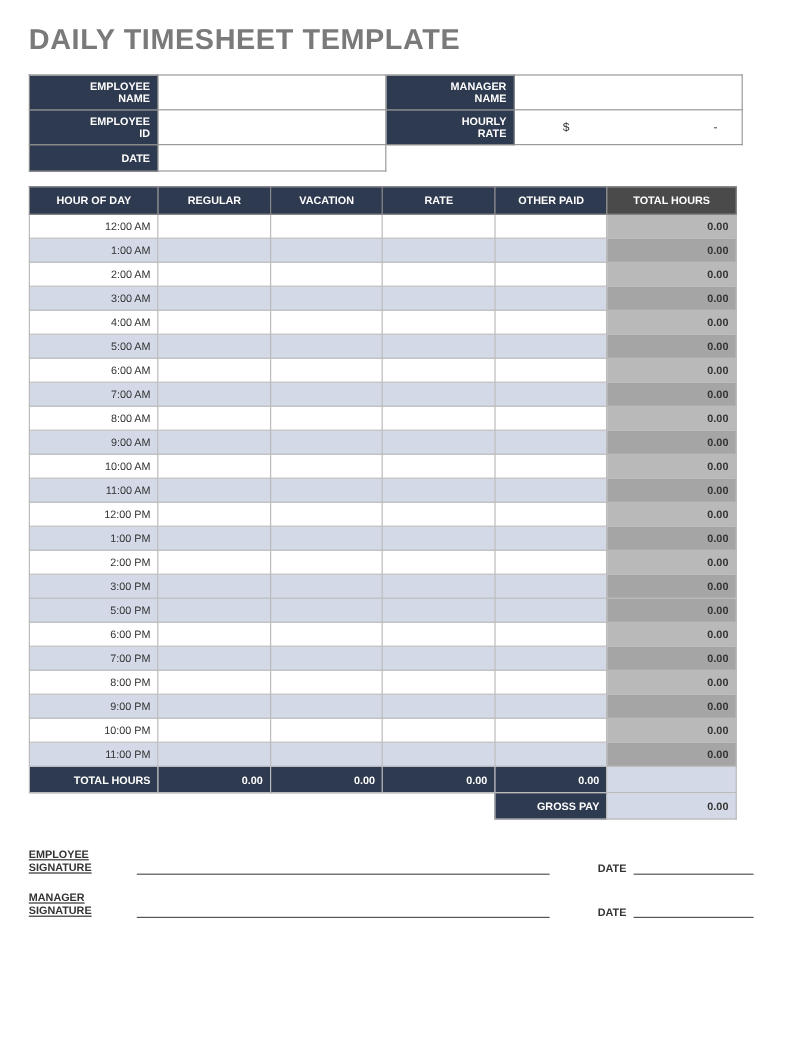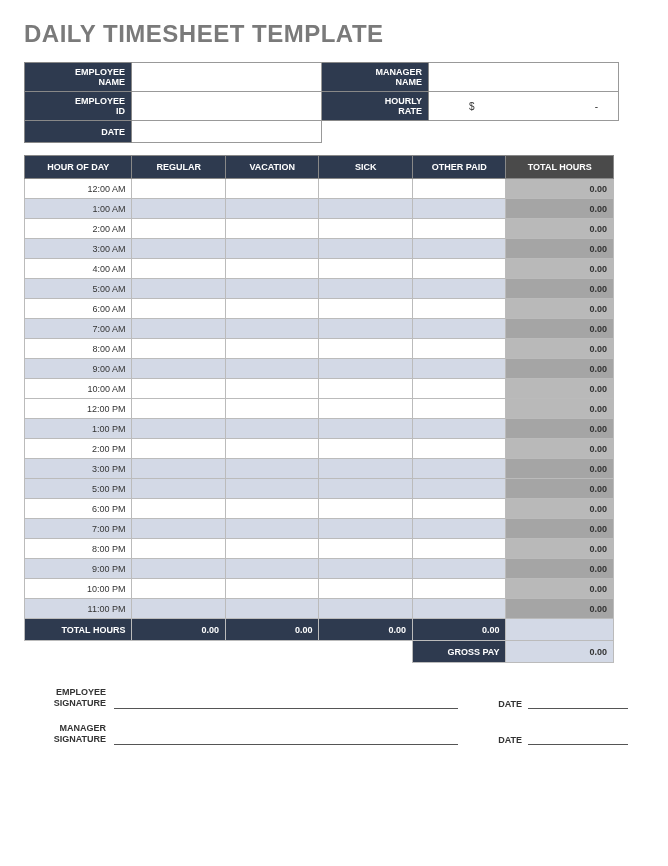--- a/index.html
+++ b/index.html
@@ -96,23 +96,24 @@
     font-size:9px;
     padding:0 6px;
     border:1px solid #999;
   }
   .sig-block { margin-top: 24px; width: 604px; }
   .sig-row { display:flex; align-items:flex-end; margin-bottom: 14px; }
   .sig-label {
     width: 90px;
     font-size: 9px;
     font-weight: bold;
-    text-align: right;
+    text-align: left;
     padding-right: 8px;
     line-height: 11px;
+    text-decoration: underline;
   }
   .sig-line {
     border-bottom: 1px solid #555;
     flex: 1;
     height: 18px;
     margin-right: 30px;
   }
   .sig-date-label {
     width: 40px;
     font-size: 9px;
@@ -155,21 +156,21 @@
   </tr>
 </tbody>
   </table>
 
 <table class="main-table">
   <thead>
     <tr>
       <th>HOUR OF DAY</th>
       <th>REGULAR</th>
       <th>VACATION</th>
-      <th>SICK</th>
+      <th>RATE</th>
       <th>OTHER PAID</th>
       <th class="total-hdr">TOTAL HOURS</th>
     </tr>
   </thead>
   <tbody id="hours-body">
       <tr>
         <td class="hod">12:00 AM</td>
         <td class="val"></td>
         <td class="val"></td>
         <td class="val"></td>
@@ -243,20 +244,28 @@
       <tr class="alt">
         <td class="hod">9:00 AM</td>
         <td class="val"></td>
         <td class="val"></td>
         <td class="val"></td>
         <td class="val"></td>
         <td class="total-col">0.00</td>
       </tr>
       <tr>
         <td class="hod">10:00 AM</td>
+        <td class="val"></td>
+        <td class="val"></td>
+        <td class="val"></td>
+        <td class="val"></td>
+        <td class="total-col">0.00</td>
+      </tr>
+      <tr class="alt">
+        <td class="hod">11:00 AM</td>
         <td class="val"></td>
         <td class="val"></td>
         <td class="val"></td>
         <td class="val"></td>
         <td class="total-col">0.00</td>
       </tr>
       <tr>
         <td class="hod">12:00 PM</td>
         <td class="val"></td>
         <td class="val"></td>

